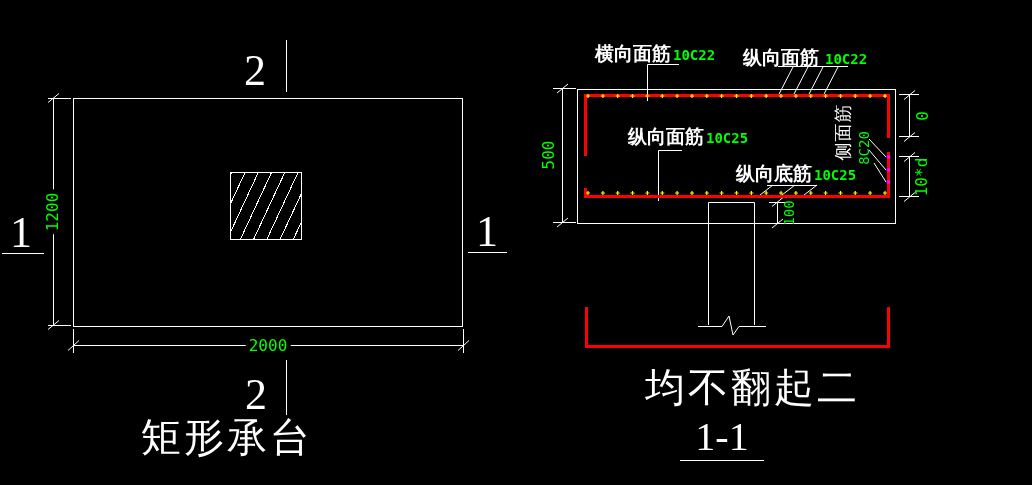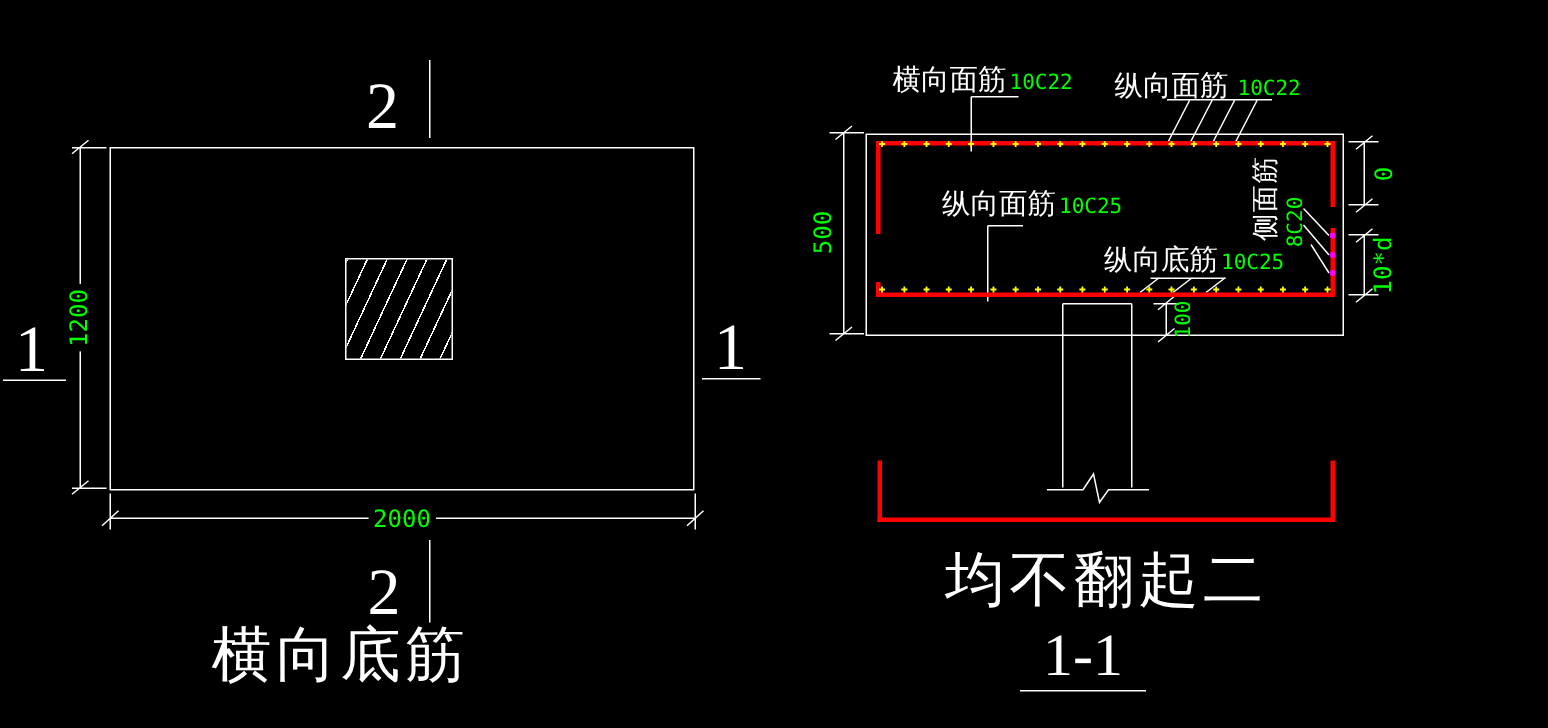--- a/index.html
+++ b/index.html
@@ -4,21 +4,21 @@
 <style>
   html,body{margin:0;padding:0;background:#000;}
   #canvas{position:relative;width:1032px;height:485px;background:#000;overflow:hidden;
           font-family:"Liberation Sans",sans-serif;}
   #drawing{position:absolute;left:0;top:0;}
   .txt{position:absolute;white-space:nowrap;color:#fff;line-height:1;}
   .num{font-family:"Liberation Serif",serif;font-size:44px;color:#fff;}
   .dim{font-family:"DejaVu Sans Mono",monospace;font-size:16px;color:#00ff00;}
   .code{font-family:"DejaVu Sans Mono",monospace;font-size:14px;color:#00ff00;}
   .cjk{font-family:"Liberation Sans",sans-serif;color:#fff;}
-  .lbl{font-size:19px;display:flex;align-items:flex-end;}
+  .lbl{font-size:19px;display:flex;align-items:flex-end;font-weight:bold;}
   .lbl .code{margin-left:2px;padding-bottom:1px;}
   .ctr{transform:translate(-50%,-50%);}
   .rot{transform:translate(-50%,-50%) rotate(-90deg);}
   .bigtitle{font-size:40px;letter-spacing:3px;}
   .dimbg{background:#000;padding:0 3px;}
   .hatch{position:absolute;left:230px;top:172px;width:70px;height:66px;
          border:1px solid #fff;
          background:repeating-linear-gradient(115deg,#fff 0,#fff 1px,transparent 1px,transparent 12px);}
 </style>
 </head>
@@ -95,21 +95,21 @@
 
   <div class="txt num" style="left:255px;top:71px;">
     <span class="ctr txt" style="position:static;display:inline-block;transform:none;"></span>
   </div>
   <div class="txt num ctr" style="left:255px;top:71px;">2</div>
   <div class="txt num ctr" style="left:256px;top:395px;">2</div>
   <div class="txt num ctr" style="left:21px;top:233px;">1</div>
   <div class="txt num ctr" style="left:487px;top:232px;">1</div>
   <div class="txt dim rot dimbg" style="left:53px;top:212px;">1200</div>
   <div class="txt dim ctr dimbg" style="left:268px;top:346px;">2000</div>
-  <div class="txt cjk bigtitle" style="left:141px;top:417px;">横向底筋</div>
+  <div class="txt cjk bigtitle" style="left:141px;top:417px;">矩形承台</div>
 
   <div class="txt lbl" style="left:595px;top:44px;">
     <span class="cjk">横向面筋</span>
       <span class="code">10C22</span>
   </div>
   <div class="txt lbl" style="left:743px;top:48px;">
     <span class="cjk">纵向面筋</span>
       <span class="code" style="margin-left:6px;">10C22</span>
   </div>
   <div class="txt lbl" style="left:628px;top:127px;">
@@ -121,15 +121,15 @@
       <span class="code">10C25</span>
   </div>
   <div class="txt cjk rot" style="left:843px;top:132px;font-size:18px;letter-spacing:1px;">侧面筋</div>
   <div class="txt code rot" style="left:864px;top:148px;">8C20</div>
 
   <div class="txt dim rot" style="left:549px;top:155px;">500</div>
   <div class="txt dim rot" style="left:923px;top:116px;">0</div>
   <div class="txt dim rot" style="left:922px;top:177px;">10*d</div>
   <div class="txt dim rot" style="left:789px;top:213px;font-size:14px;">100</div>
 
-  <div class="txt cjk bigtitle" style="left:630px;top:367px;">均不翻起二</div>
+  <div class="txt cjk bigtitle" style="left:645px;top:367px;">均不翻起二</div>
   <div class="txt num ctr" style="left:722px;top:437px;font-size:40px;">1-1</div>
 </div>
 
 </body></html>

